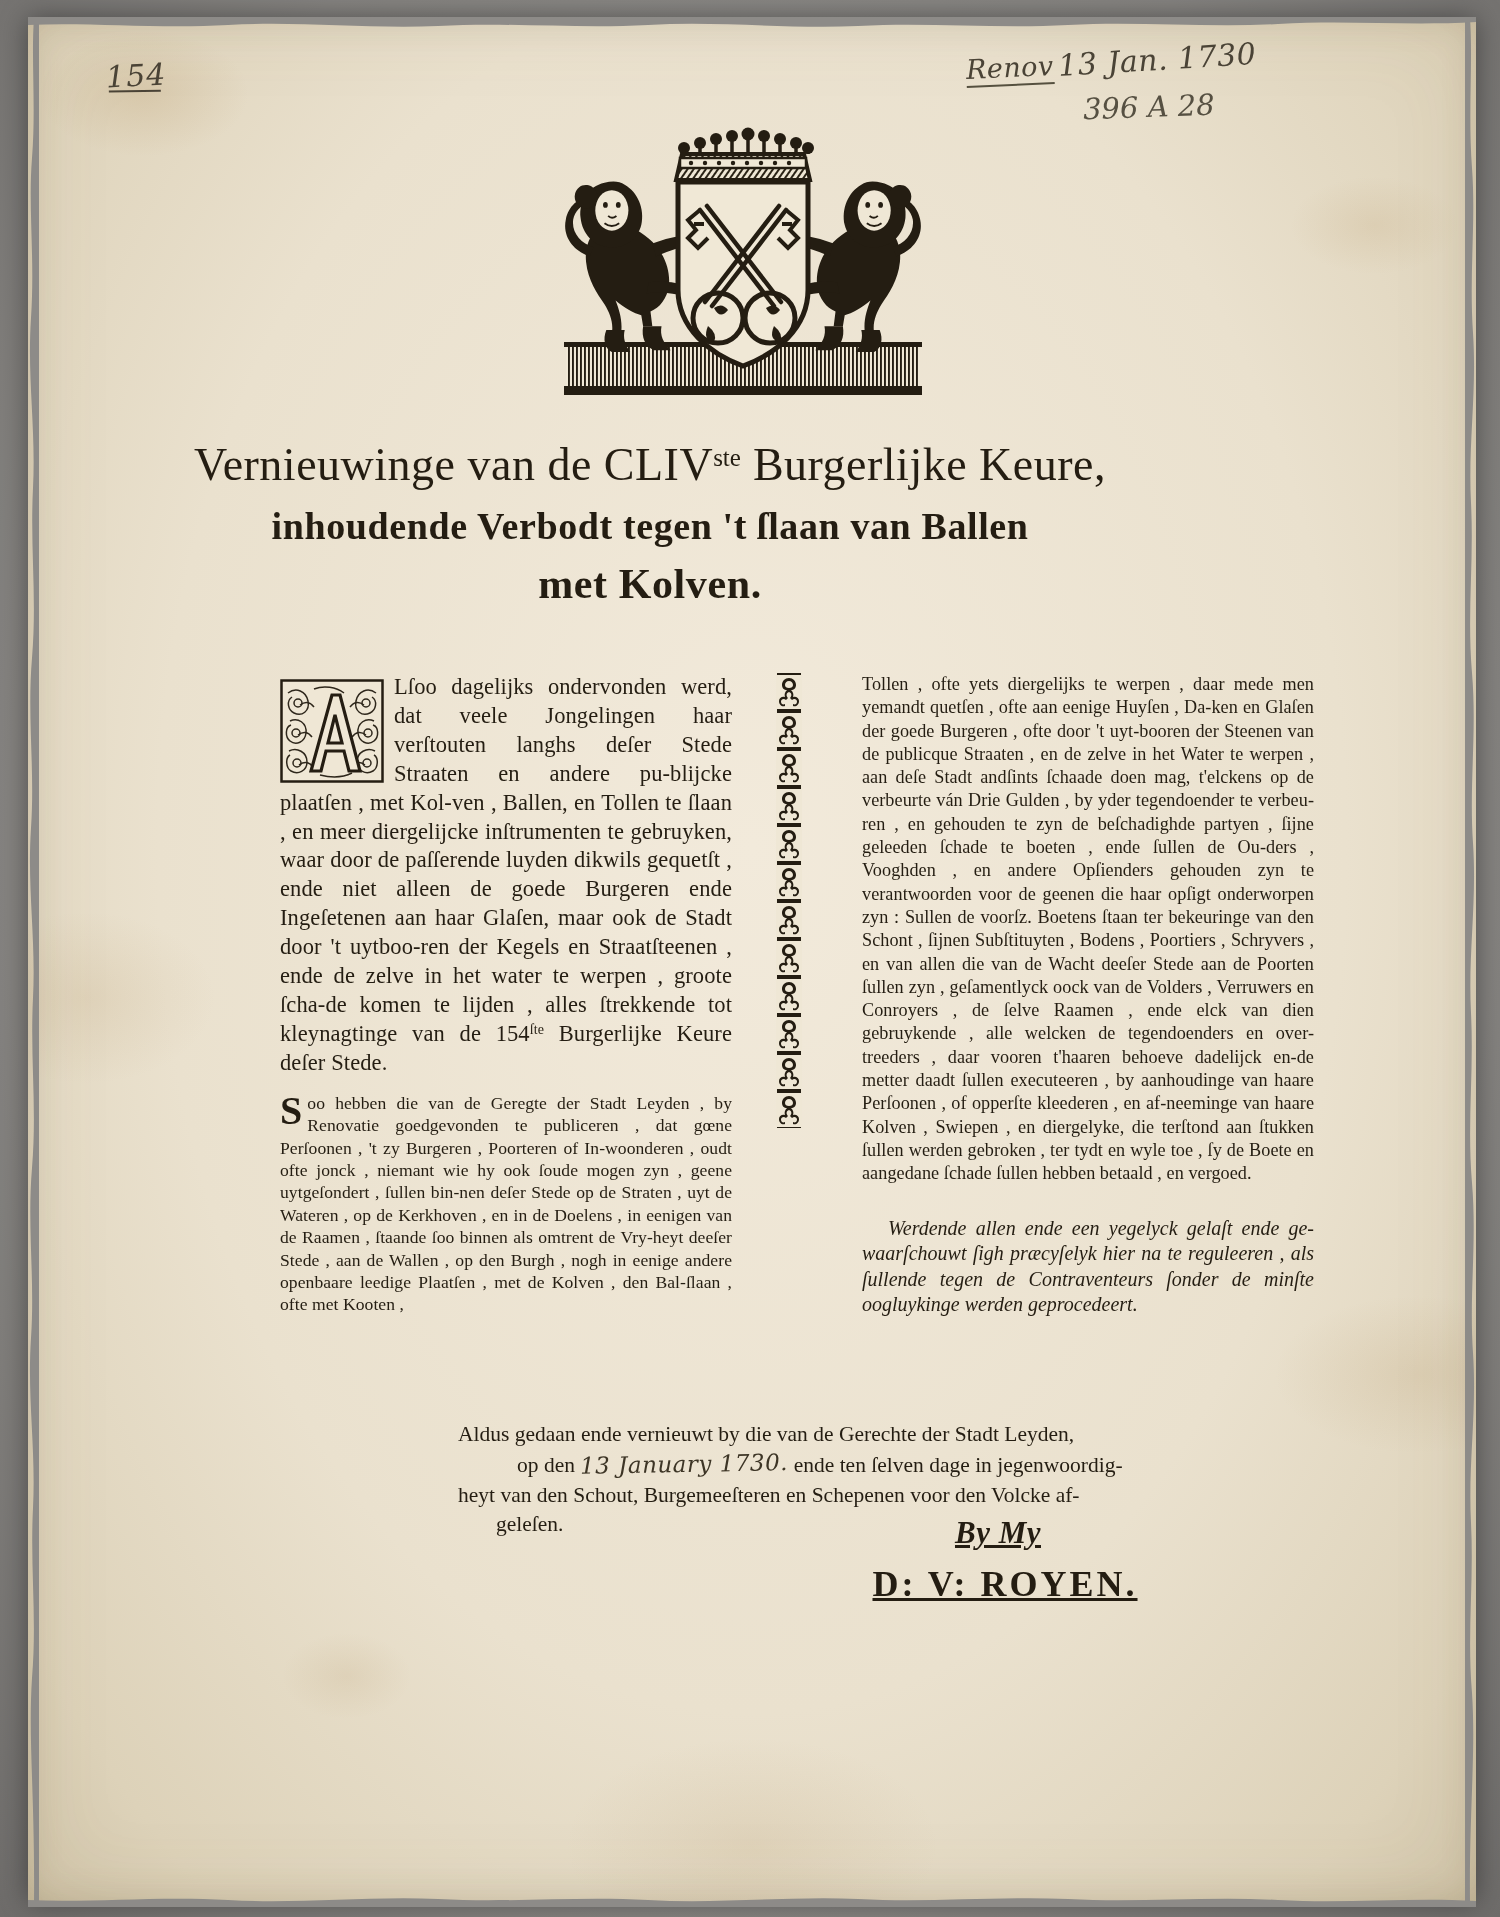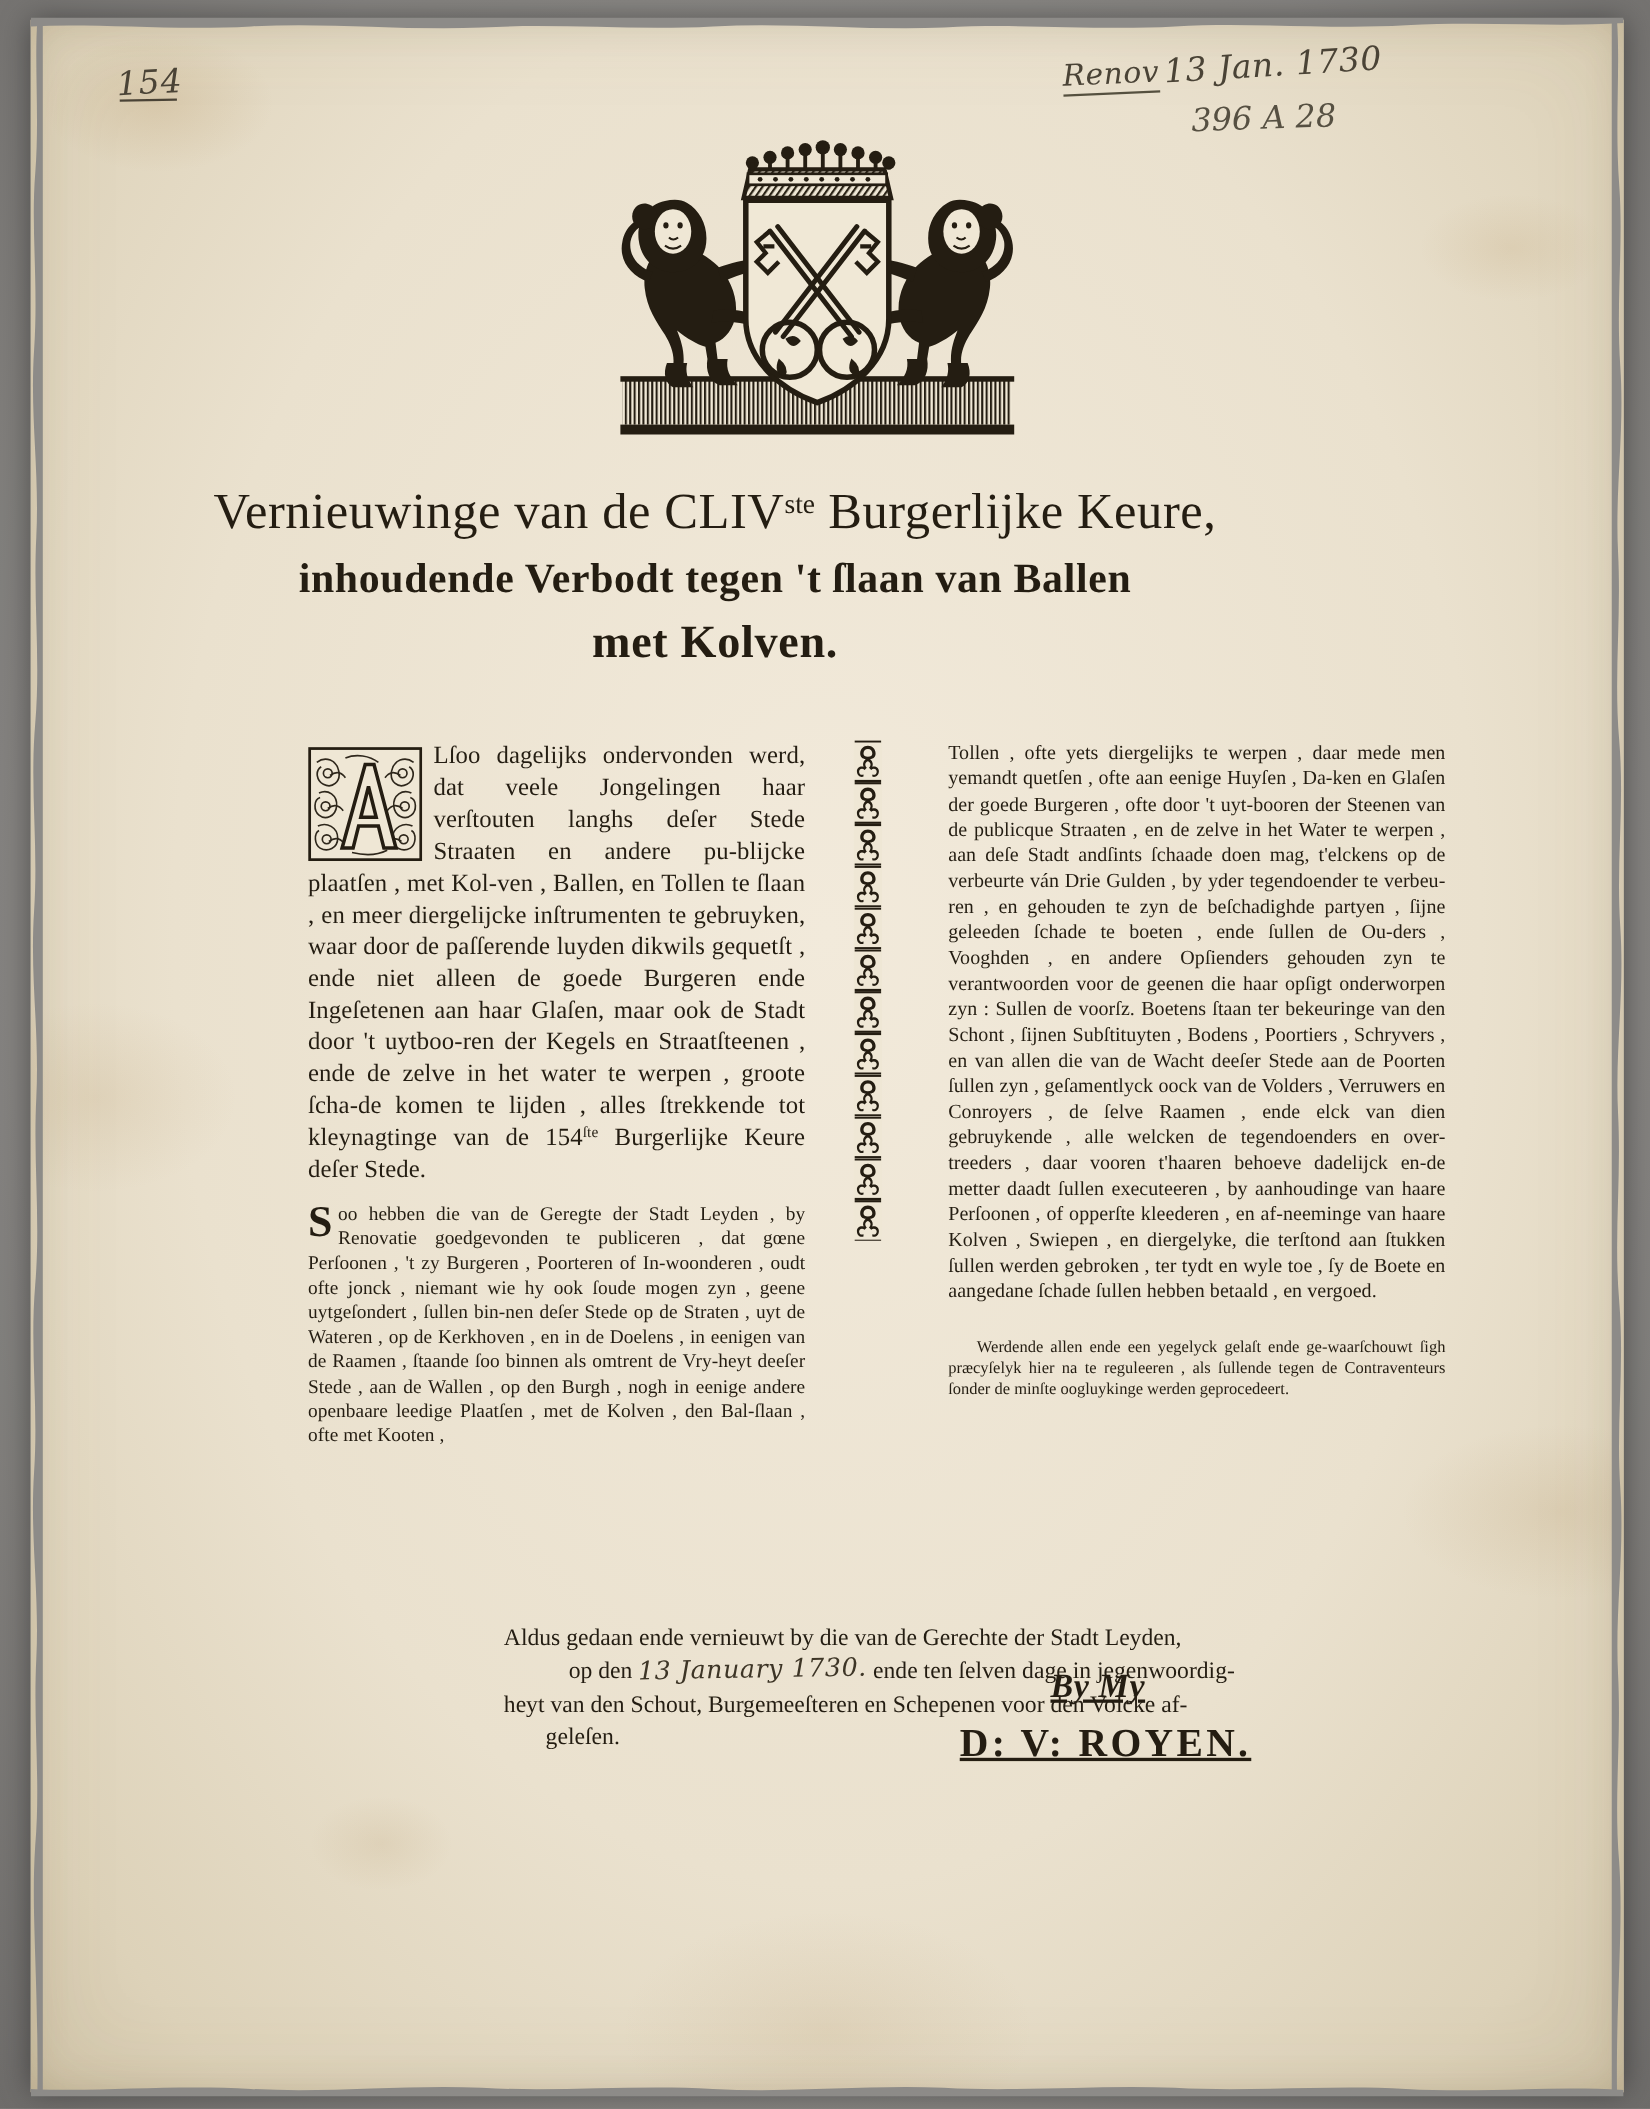--- a/index.html
+++ b/index.html
@@ -228,32 +228,33 @@
     font-weight: 600;
   }
 
   .para-right {
     font-size: 18.2px;
     line-height: 1.28;
     text-align: justify;
     letter-spacing: .05px;
   }
   .para-right-2 {
-    font-size: 15px;
+    font-size: 20px;
     line-height: 1.28;
     text-align: justify;
     text-indent: 26px;
     margin-top: 30px;
+    font-style: italic;
   }
 
   
   #closing {
     position: absolute;
     left: 430px;
-    top: 1456px;
+    top: 1402px;
     width: 830px;
     color: #241d12;
     font-size: 21.5px;
     line-height: 1.36;
   }
   #closing .l1 { text-align: left; }
   #closing .l2 { margin-left: 59px; }
   #closing .l3 { text-align: left; }
   #closing .l4 { margin-left: 38px; }
   .ms-date {

